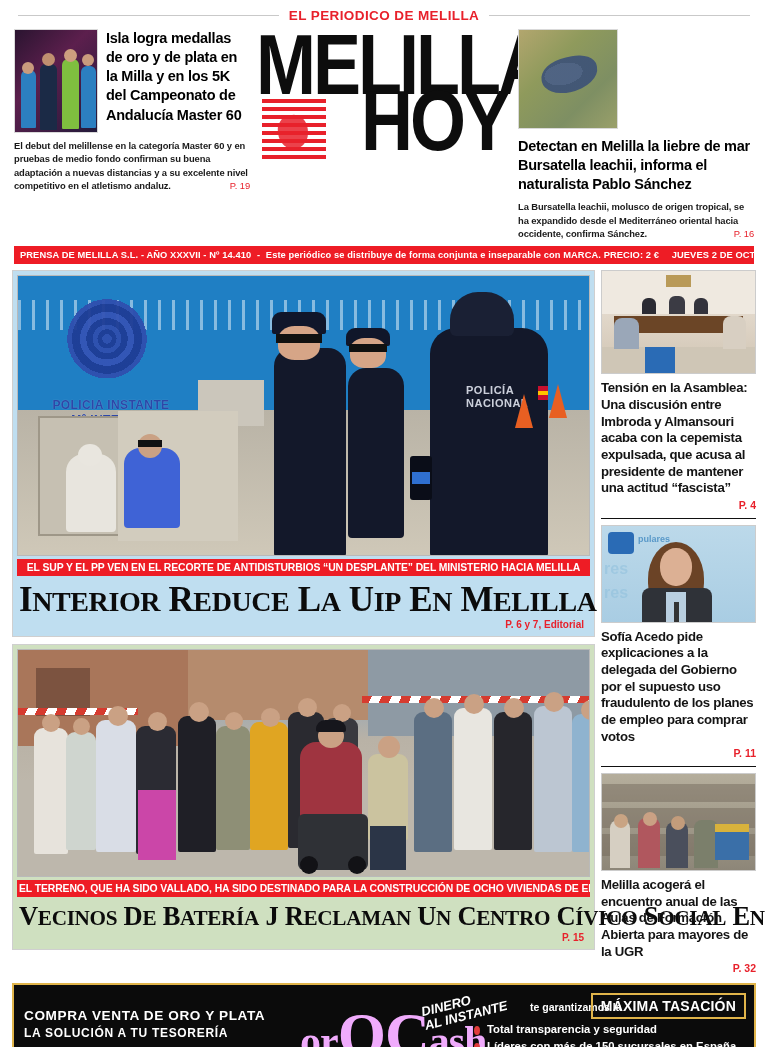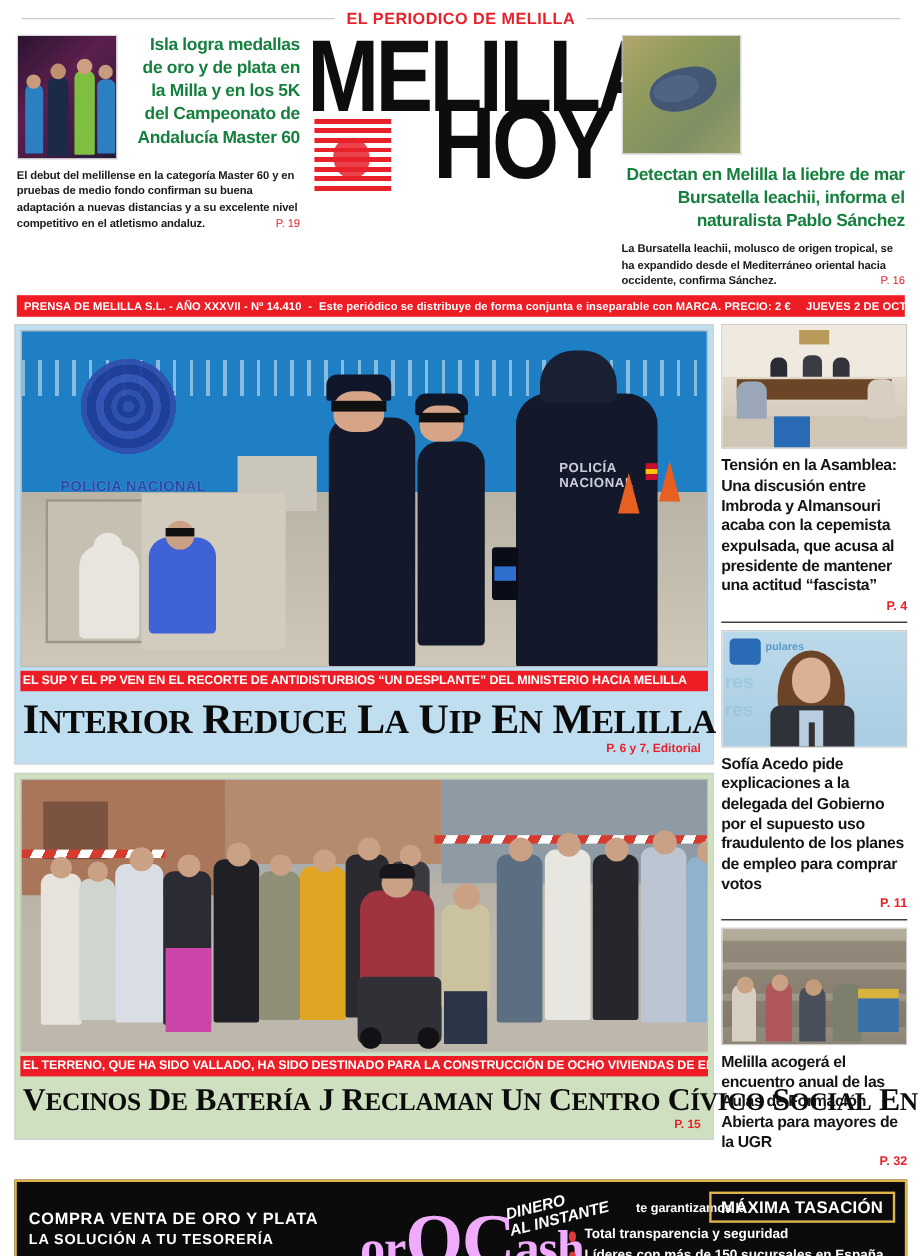--- a/index.html
+++ b/index.html
@@ -32,21 +32,21 @@
 
   .teaser-top { display:flex; gap:8px; align-items:flex-start; }
   .teaser-top.right { flex-direction: column; }
   .teaser-photo {
     width: 84px; height: 104px; flex:0 0 84px;
     border:1px solid #d9d9d9; overflow:hidden; position:relative;
   }
   .teaser-photo.wide { width: 100px; flex:0 0 100px; height: 102px;}
   .teaser-head {
     flex:1 1 auto; font-size:14.5px; line-height:1.32;
-    font-weight:bold; text-align:right; color:#15803d;
+    font-weight:bold; text-align:left; color:#000000;
     font-family:"Liberation Sans", sans-serif;
     letter-spacing:-0.25px;
   }
   .teaser-body {
     margin-top:6px; font-size:9.4px; line-height:1.42; color:#1a1a1a;
     font-weight:bold; letter-spacing:-0.1px;
   }
   .teaser-body .pg { color:#e8212b; font-weight:normal; float:right; font-size:9.4px; }
 
   
@@ -101,21 +101,21 @@
 
   
   .package { border:1px solid #cfcfcf; padding:4px; margin-bottom:7px; }
   .package.blue { background:#bfdef0; }
   .package.green { background:#cfe0c0; }
   .pkg-photo { width:100%; position:relative; overflow:hidden; border:1px solid #b9b9b9; }
   .pkg-photo.p1 { height:281px; }
   .pkg-photo.p2 { height:228px; }
 
   .kicker {
-    background:#ee1c25; color:#fff; 
+    background:#ee1c25; color:#fff; text-align:center;
     font-weight:bold; font-size:10.4px; letter-spacing:-0.1px;
     padding: 3px 2px; margin-top:3px; white-space:nowrap;
     overflow:hidden;
   }
   .headline {
     font-family:"Liberation Serif", serif;
     font-weight:bold; color:#0b0b0b; text-align:center;
     line-height:1.0; padding: 6px 2px 1px 2px;
     white-space:nowrap;
   }
@@ -326,21 +326,21 @@
   <div class="main">
 
     <div class="col-left">
 
       <div class="package blue">
         <div class="pkg-photo p1">
           <div class="ph police-photo">
             <div class="water-lights"></div>
             <div class="police-logo"></div>
             <div class="police-txt">
-              <div>POLICIA NACIONAL</div>
+              <div>POLICIA INSTANTE</div>
               <div>Mº INTERIOR</div>
             </div>
 
             <div style="position:absolute;left:180px;top:104px;width:66px;height:46px;background:#cbc6bb;"></div>
             <div style="position:absolute;left:20px;top:140px;width:120px;height:120px;background:#c6c0b2;border:2px solid #9e9788;"></div>
             <div style="position:absolute;left:100px;top:135px;width:120px;height:130px;background:#d2ccbe;"></div>
 
             <div style="position:absolute;left:48px;top:178px;width:50px;height:78px;background:#e8e5de;border-radius:18px 18px 4px 4px;"></div>
             <div class="head" style="left:60px;top:168px;width:24px;height:22px;background:#e9e6df;"></div>
             <div style="position:absolute;left:106px;top:172px;width:56px;height:80px;background:#3f63d6;border-radius:16px 16px 4px 4px;"></div>

